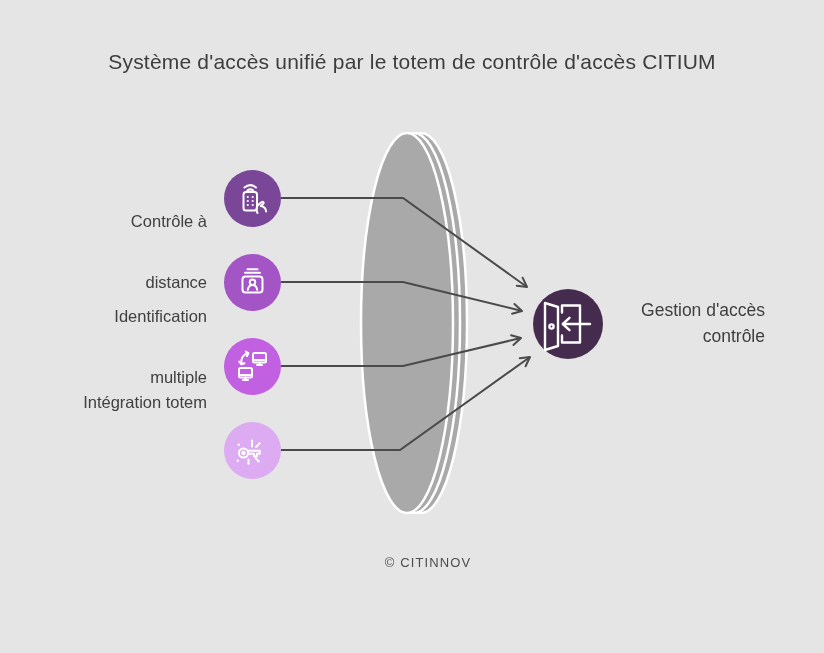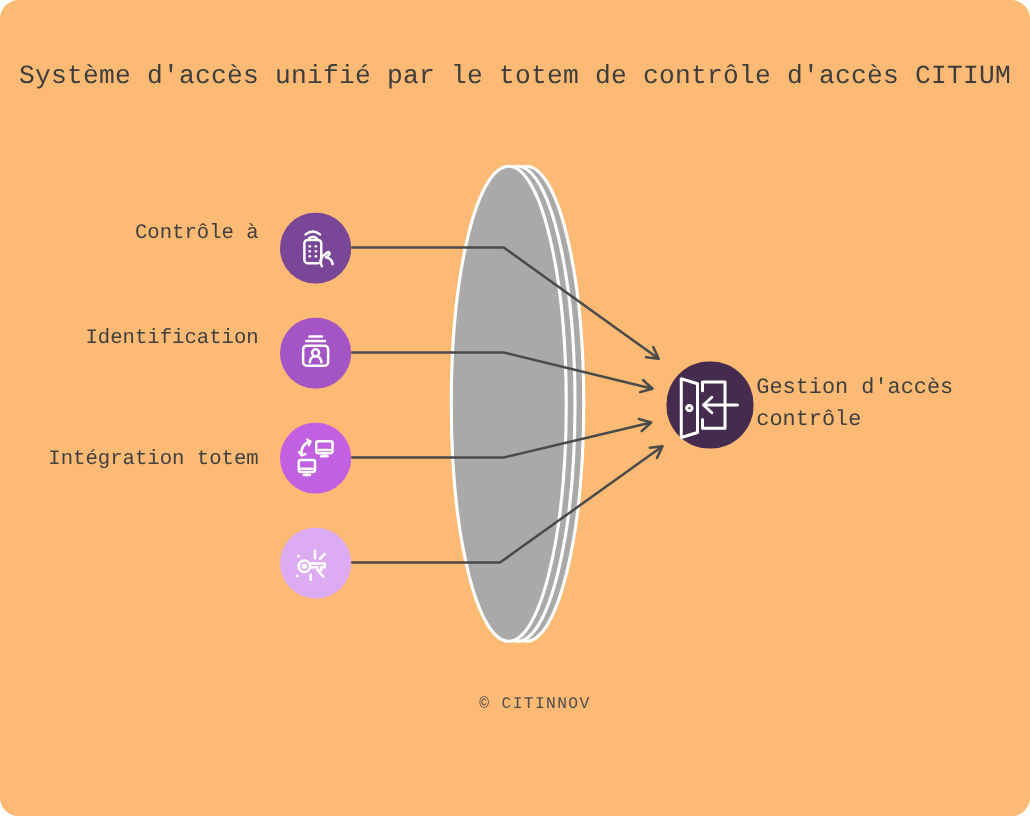--- a/index.html
+++ b/index.html
@@ -1,43 +1,42 @@
 <!DOCTYPE html>
 <html><head>
 <meta charset="utf-8">
 <style>
   html,body{margin:0;padding:0;background:#ffffff;}
   #canvas{
-    position:relative;width:824px;height:653px;background:#fdba74;overflow:hidden;
-    font-family:Liberation Mono, monospace;
-    border-radius:15px;
+    position:relative;width:824px;height:653px;background:#e5e5e5;overflow:hidden;
+    font-family:Liberation Sans, sans-serif;
   }
   .abs{position:absolute;}
   #title{
     top:50px;left:0;right:0;text-align:center;
     font-size:21px;font-weight:500;color:#3d3d3d;letter-spacing:.2px;
   }
   .input-label{
     left:30px;width:177px;text-align:right;
     font-size:16.5px;line-height:25px;color:#404040;
   }
-  .input-label div{white-space:nowrap;}
+  .input-label div{white-space:nowrap;margin-top:36px;}
   #label-row1{top:173px;}
-  #label-row2{top:257px;}
+  #label-row2{top:268px;}
   #label-row3{top:354px;}
   #label-row4{top:438px;}
   .input-icon{width:57px;height:57px;left:224px;}
   #icon-row1{top:169.5px;}
   #icon-row2{top:253.5px;}
   #icon-row3{top:337.5px;}
   #icon-row4{top:421.5px;}
   #diagram-layer{top:0;left:0;width:824px;height:653px;}
   #output-icon{left:533px;top:289px;width:70px;height:70px;}
   #output-label{
-    left:605px;top:297px;width:175px;text-align:left;
+    left:590px;top:297px;width:175px;text-align:right;
     font-size:17.5px;line-height:26px;color:#3f3f3f;
   }
   #copyright{
     top:555px;left:0;right:0;text-align:center;
     font-size:13px;font-weight:500;letter-spacing:1.1px;color:#4d4d4d;padding-left:32px;
   }
   .icon-stroke{stroke:#ffffff;stroke-width:2;fill:none;stroke-linecap:round;stroke-linejoin:round;}
 </style>
 </head>
 <body>
@@ -62,20 +61,21 @@
     <g fill="none" stroke-width="2">
       <path d="M281,198 L403,198 L527,287" marker-end="url(#ah)" stroke="#4a4a4a"></path>
       <path d="M281,282 L403,282 L522,311" marker-end="url(#ah)" stroke="#4a4a4a"></path>
       <path d="M281,366 L403,366 L521,338" marker-end="url(#ah)" stroke="#4a4a4a"></path>
       <path d="M281,450 L400,450 L530,357" marker-end="url(#ah)" stroke="#4a4a4a"></path>
     </g>
   </svg>
 
   <div id="label-row1" class="abs input-label">
     <div>Contrôle à</div>
+    <div>distance</div>
   </div>
   <svg id="icon-row1" class="abs input-icon" viewBox="0 0 57 57">
     <circle cx="28.5" cy="28.5" r="28.5" fill="#7a4697"></circle>
     <g class="icon-stroke">
       <path d="M20.5,17.5 Q26.3,12.8 32,17.5"></path>
       <path d="M23.3,20.5 Q26.3,18.2 29.3,20.5"></path>
       <rect x="19.5" y="22" width="13.5" height="18.5" rx="2.5"></rect>
       <path d="M33.5,43 C31.8,39.5 32.4,36.3 34.9,34.3 L37.8,32 C38.9,31.1 40.3,32.6 39.3,33.7 L36.8,36 C39.8,36.4 41.8,38.5 42.1,41.4"></path>
     </g>
     <g fill="#ffffff" stroke="none">
@@ -83,20 +83,21 @@
         <circle cx="28.7" cy="27" r="1.1"></circle>
       <circle cx="23.8" cy="31" r="1.1"></circle>
         <circle cx="28.7" cy="31" r="1.1"></circle>
       <circle cx="23.8" cy="35" r="1.1"></circle>
         <circle cx="28.7" cy="35" r="1.1"></circle>
     </g>
   </svg>
 
   <div id="label-row2" class="abs input-label">
     <div>Identification</div>
+    <div>multiple</div>
   </div>
   <svg id="icon-row2" class="abs input-icon" viewBox="0 0 57 57">
     <circle cx="28.5" cy="28.5" r="28.5" fill="#a355c6"></circle>
     <g class="icon-stroke">
       <path d="M23.5,15.2 H33.5"></path>
       <path d="M21,18.8 H36"></path>
       <rect x="18.5" y="22.5" width="20" height="16" rx="3"></rect>
       <circle cx="28.5" cy="28.2" r="2.8"></circle>
       <path d="M23.8,35.8 C24.3,32.4 26.3,31 28.5,31 C30.7,31 32.7,32.4 33.2,35.8"></path>
     </g>

